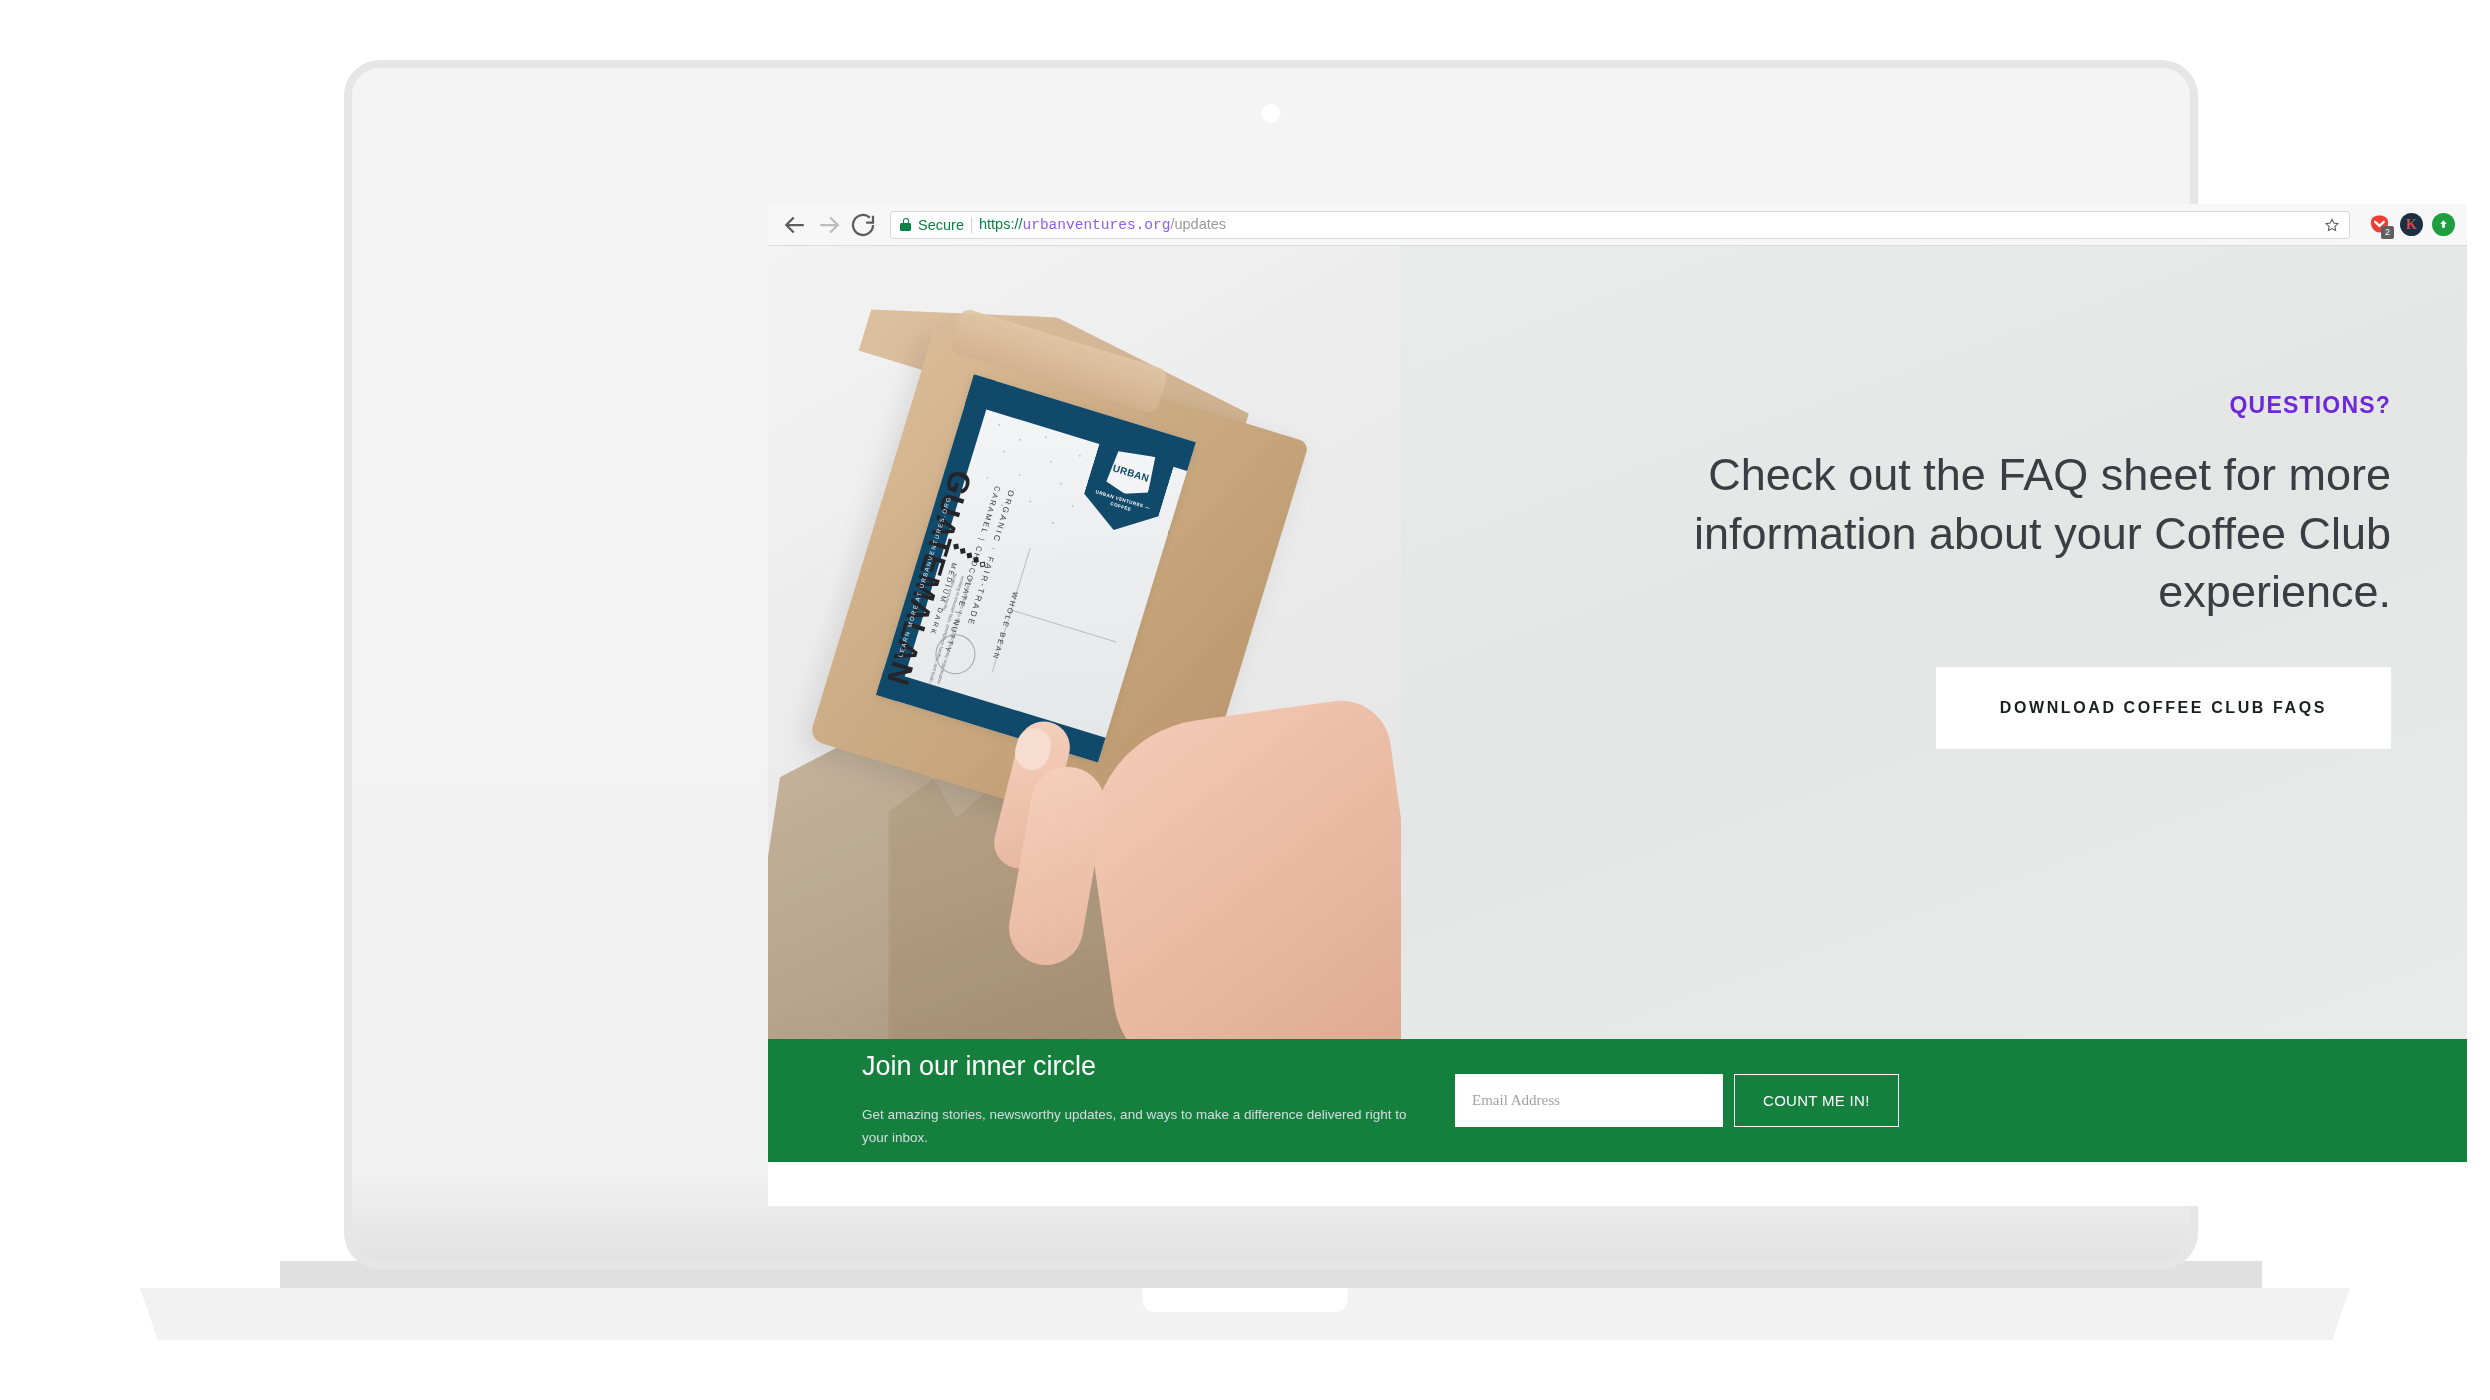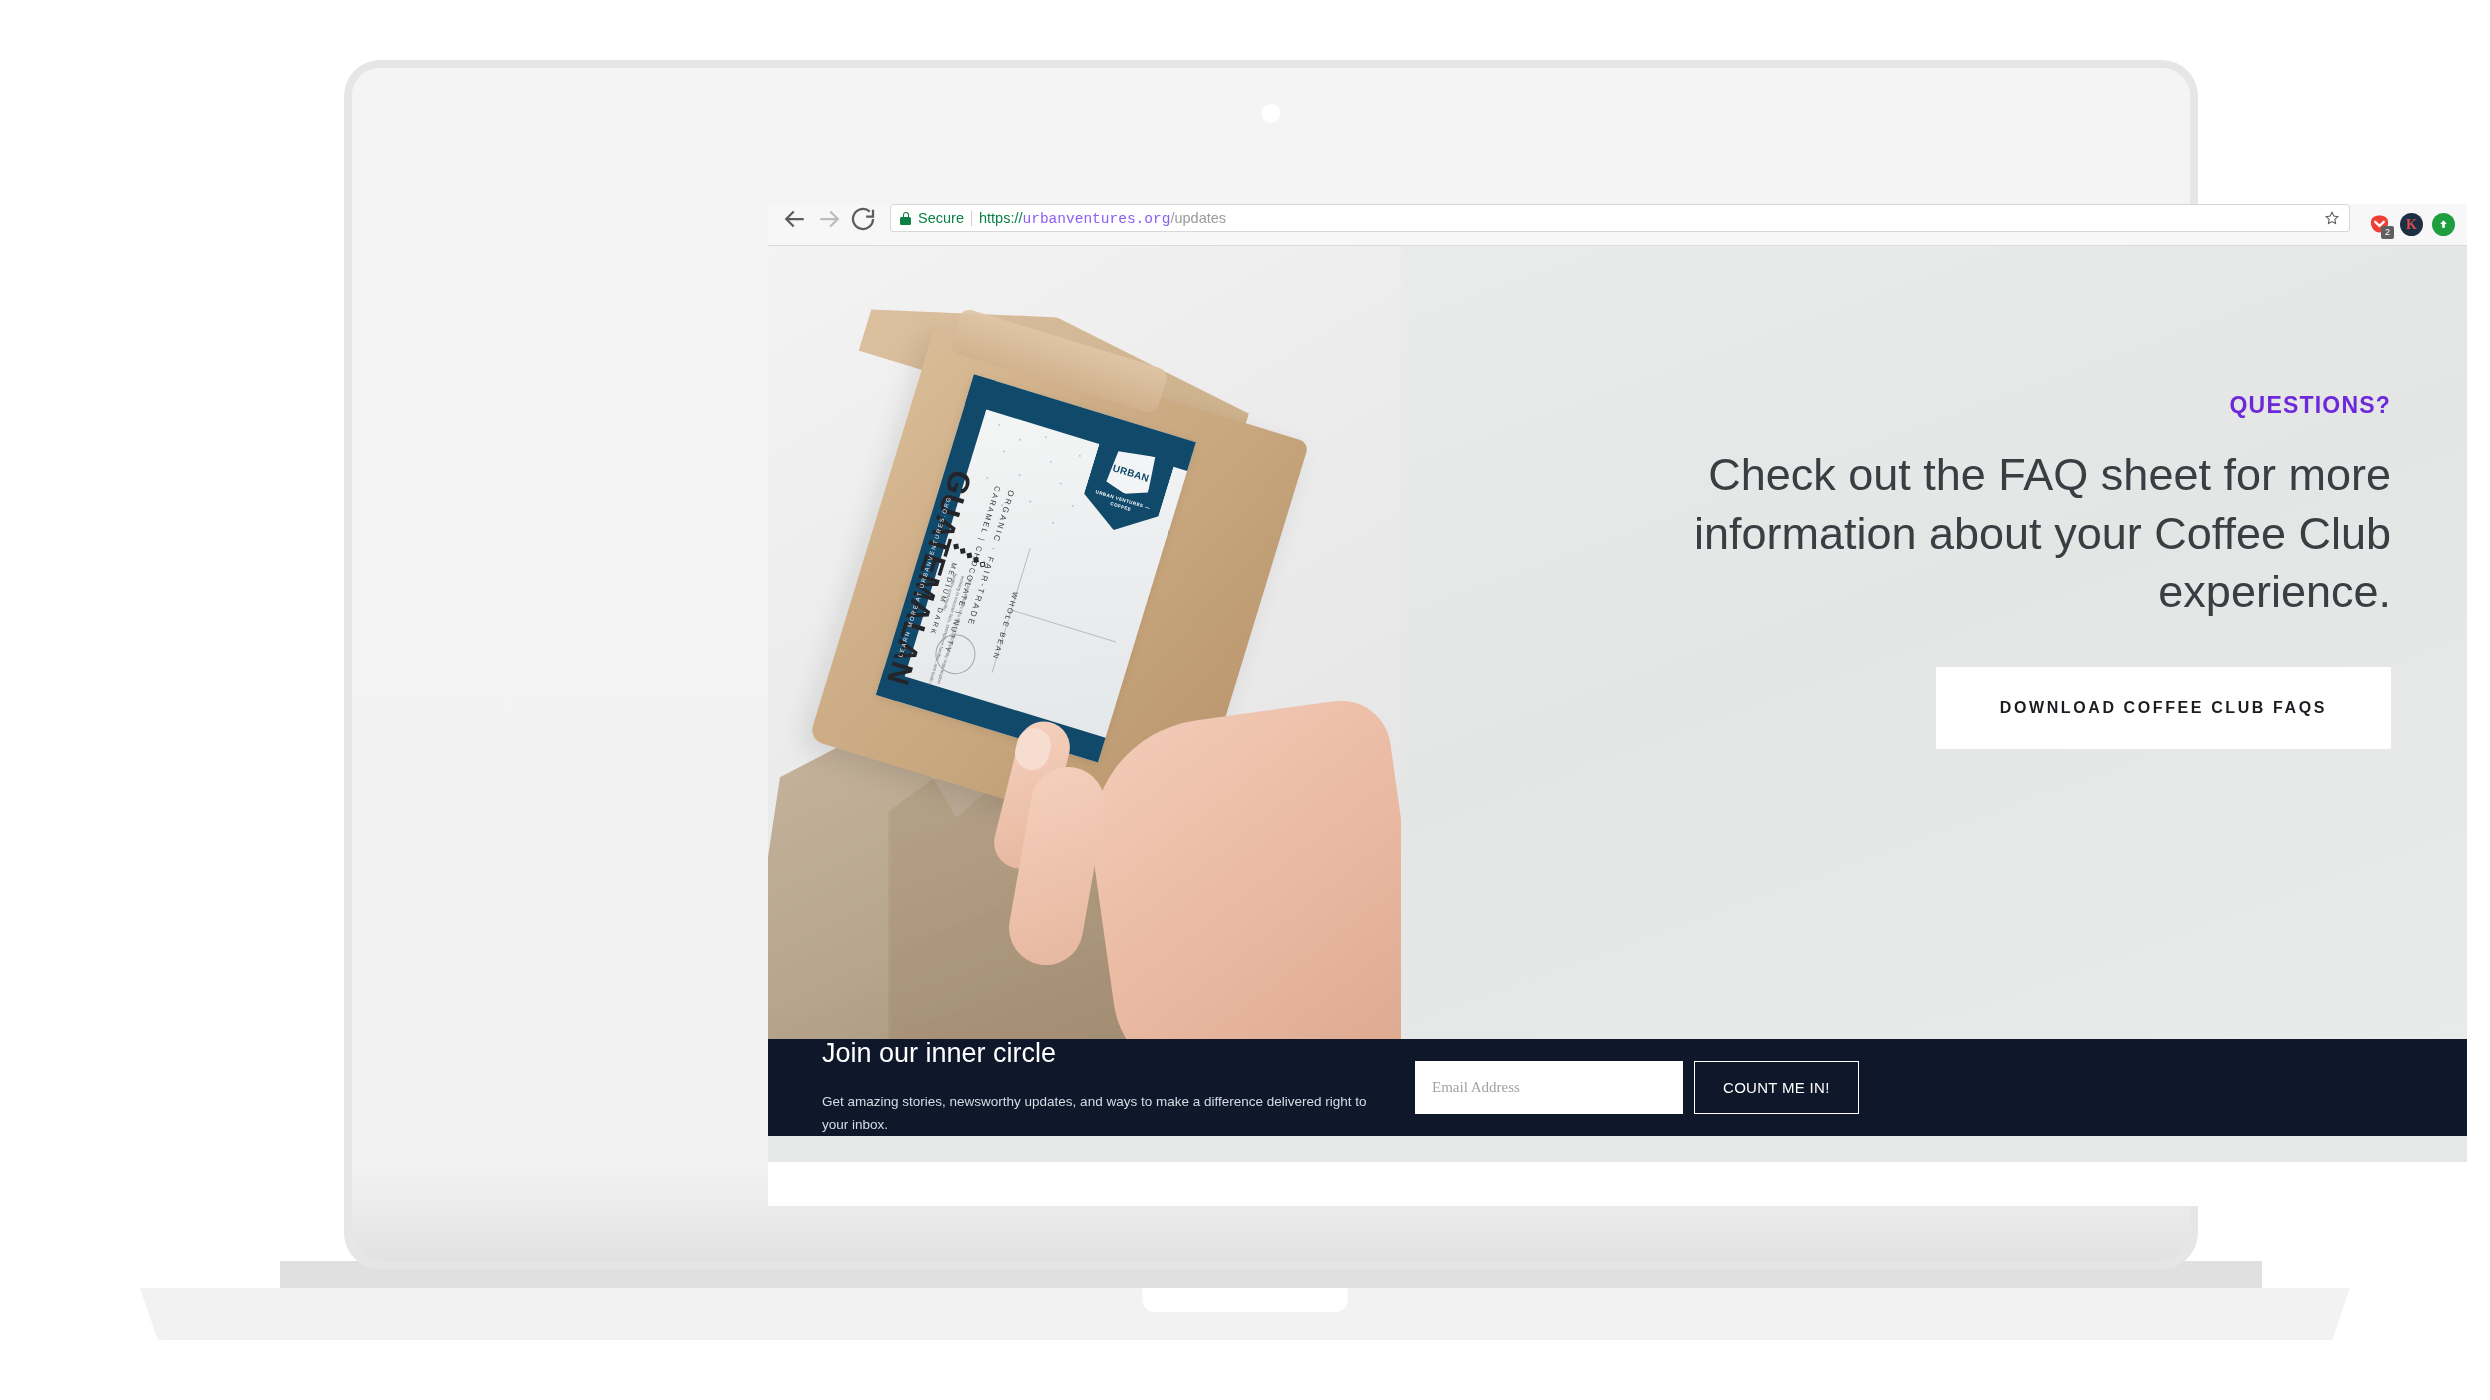--- a/index.html
+++ b/index.html
@@ -95,21 +95,21 @@
     border-radius: 5px 5px 0 0;
     transform: skewX(-20deg);
   }
   .tab-spacer { flex: 1; }
   .profile-icon {
     width: 22px; height: 22px; margin: 0 20px 10px 0; color: #6e6e6e;
   }
 
   .toolbar {
     height: 42px; background: #f7f7f7;
-    display: flex; gap: 4px; padding: 0 12px;
+    display: flex; align-items: center; gap: 4px; padding: 0 12px;
     border-bottom: 1px solid #dcdcdc;
   }
   .navbtn { width: 30px; height: 30px; display: flex; align-items: center; justify-content: center; color: #5c5c5c; }
   .navbtn.dim { color: #bdbdbd; }
   .omnibox {
     flex: 1; height: 28px; background: #ffffff;
     border: 1px solid #d8d8d8; border-radius: 3px;
     display: flex; align-items: center; gap: 7px; padding: 0 9px;
     margin: 0 8px; font-size: 14.5px;
   }
@@ -282,22 +282,22 @@
   .cta {
     display: inline-block; margin-top: 45px;
     background: #ffffff; color: #1b1d20;
     font-size: 16px; letter-spacing: 2.6px; font-weight: bold;
     padding: 32px 64px; border: none; cursor: pointer;
     min-width: 442px;
   }
 
   
   .signup {
-    position: relative; height: 97px; background: #0f172a;
-    display: flex; align-items: center; padding: 0 54px;
+    position: relative; height: 123px; background: #15803d;
+    display: flex; align-items: center; padding: 0 94px;
   }
   .signup-text { width: 545px; }
   .signup-title { font-size: 27px; color: #ffffff; font-weight: 400; }
   .signup-sub { margin-top: 22px; font-size: 13.5px; color: #d3dde3; line-height: 1.7; }
   .signup-form { display: flex; align-items: center; gap: 11px; margin-left: 48px; }
   .email-input {
     width: 268px; height: 53px; background: #ffffff; border: none;
     padding: 0 17px; font-size: 15px; color: #2b2b2b;
     font-family: Liberation Serif, serif;
   }

